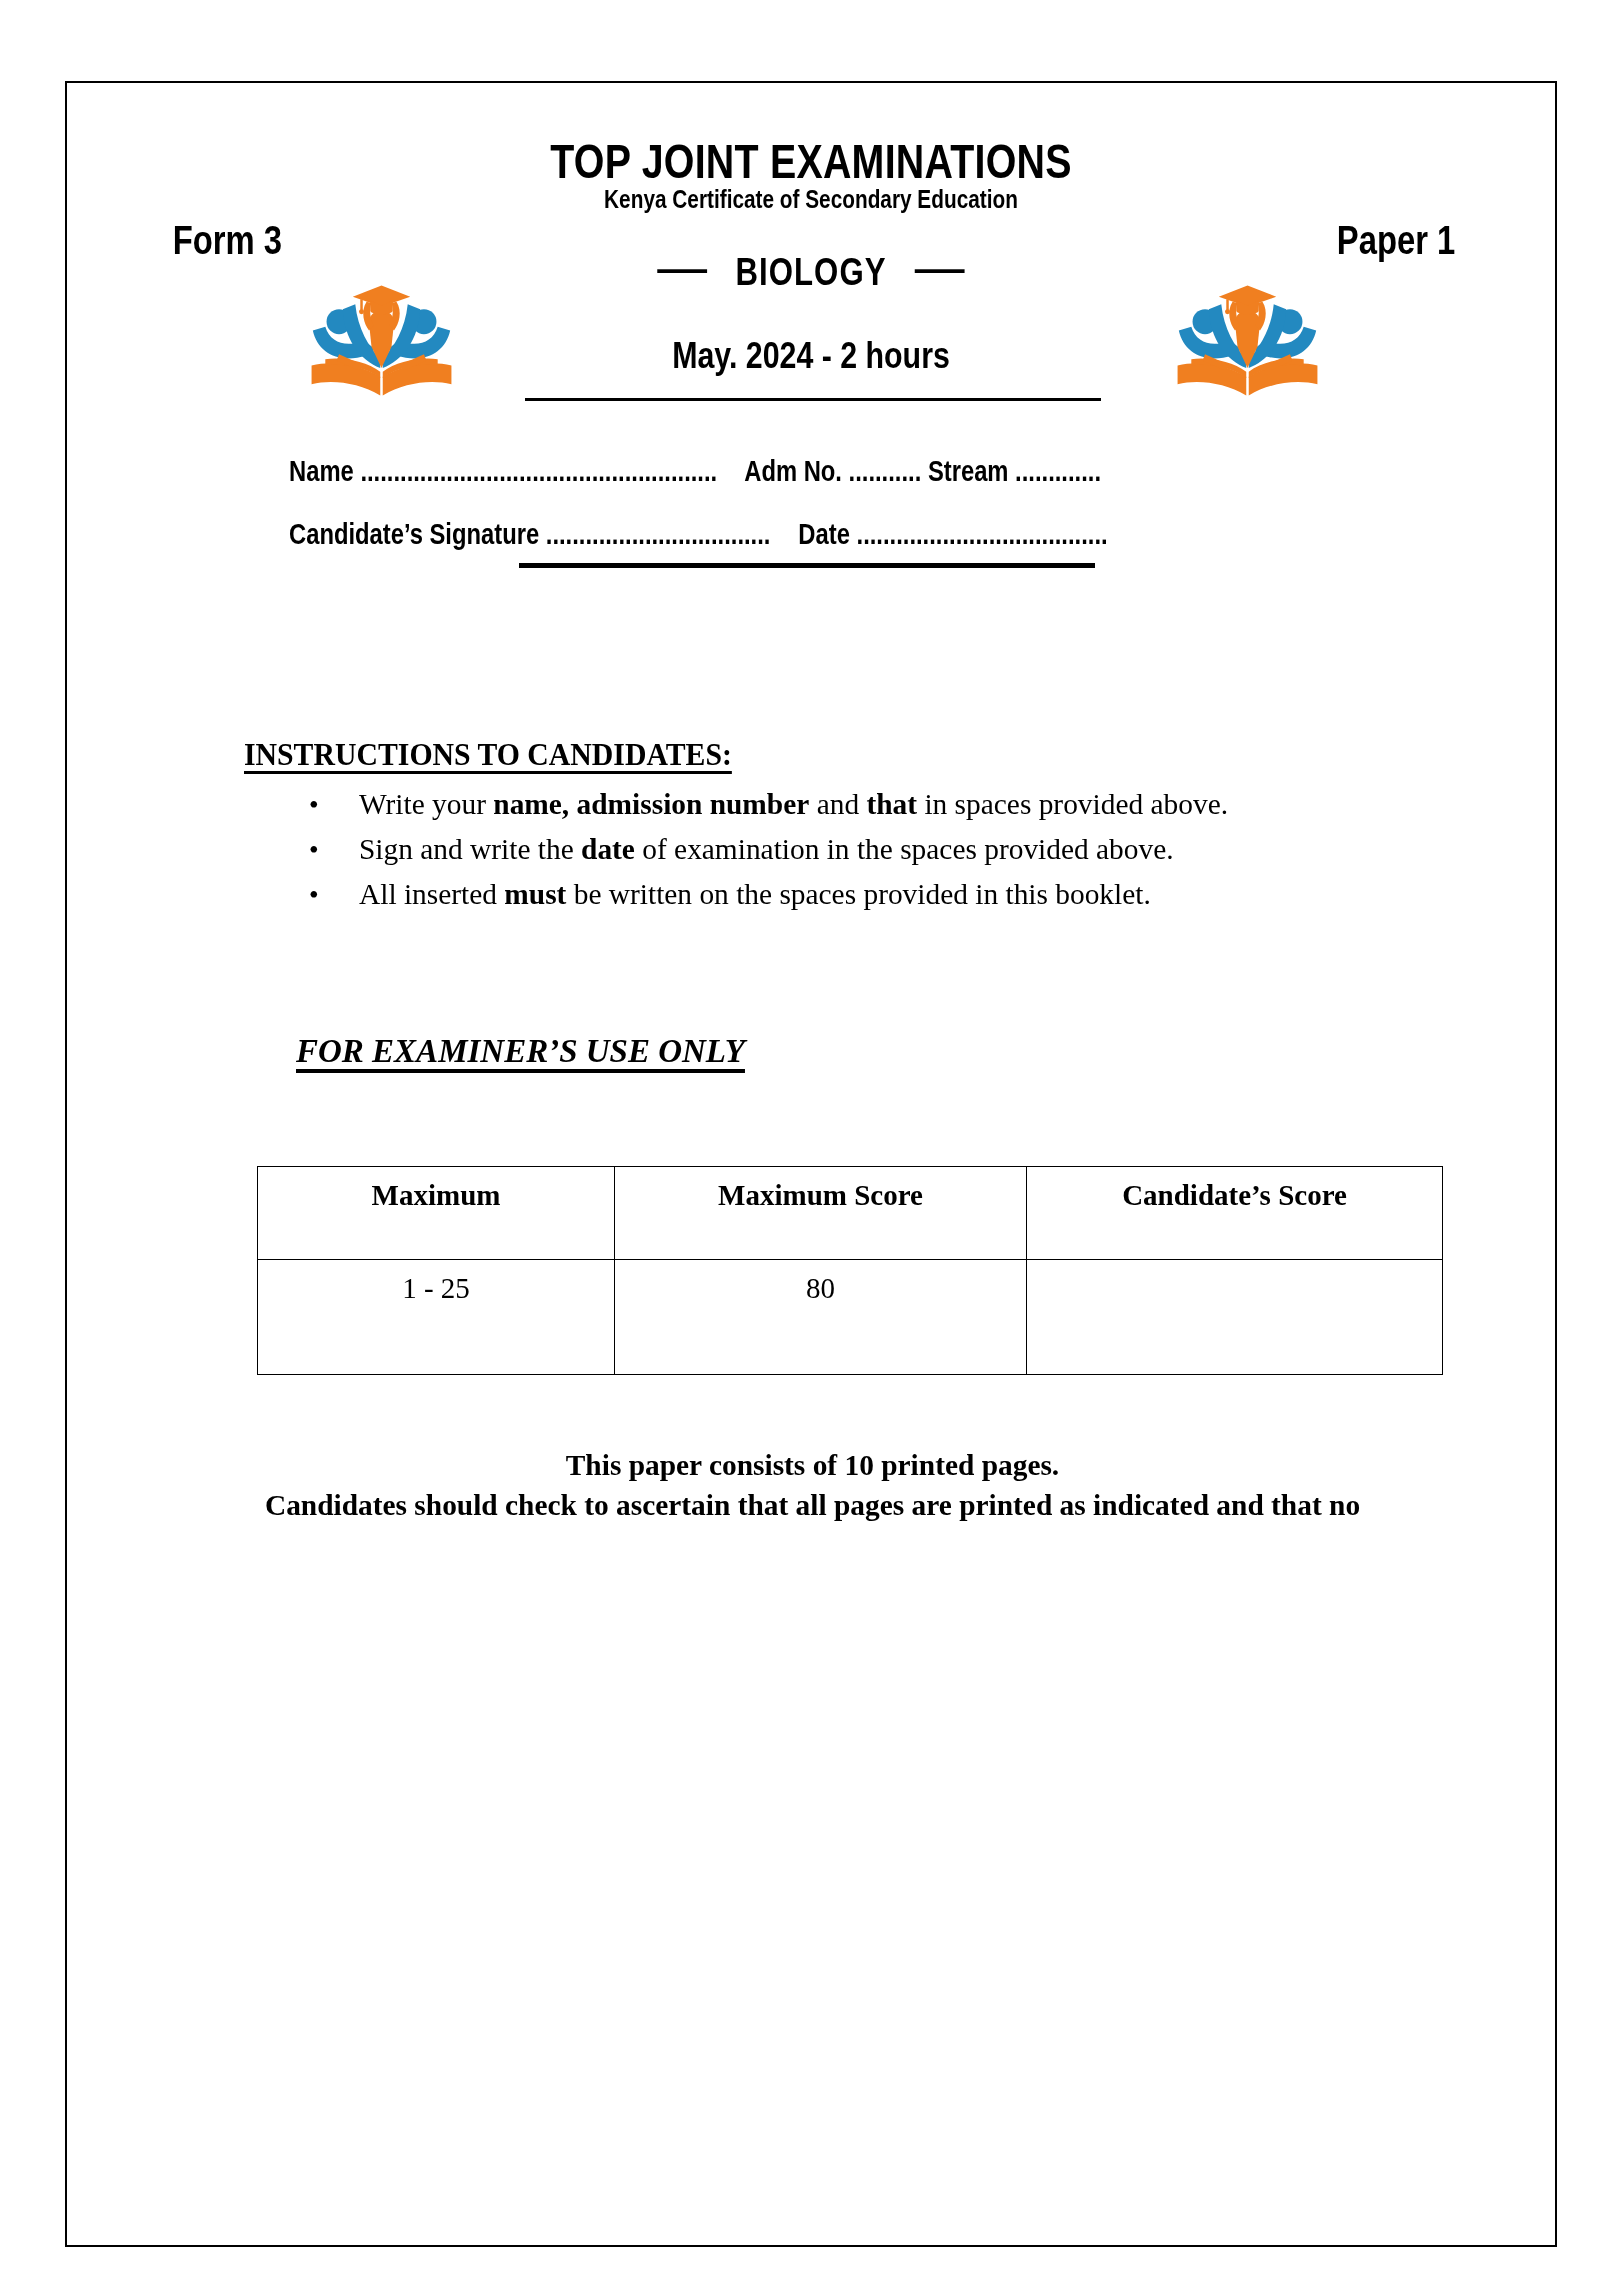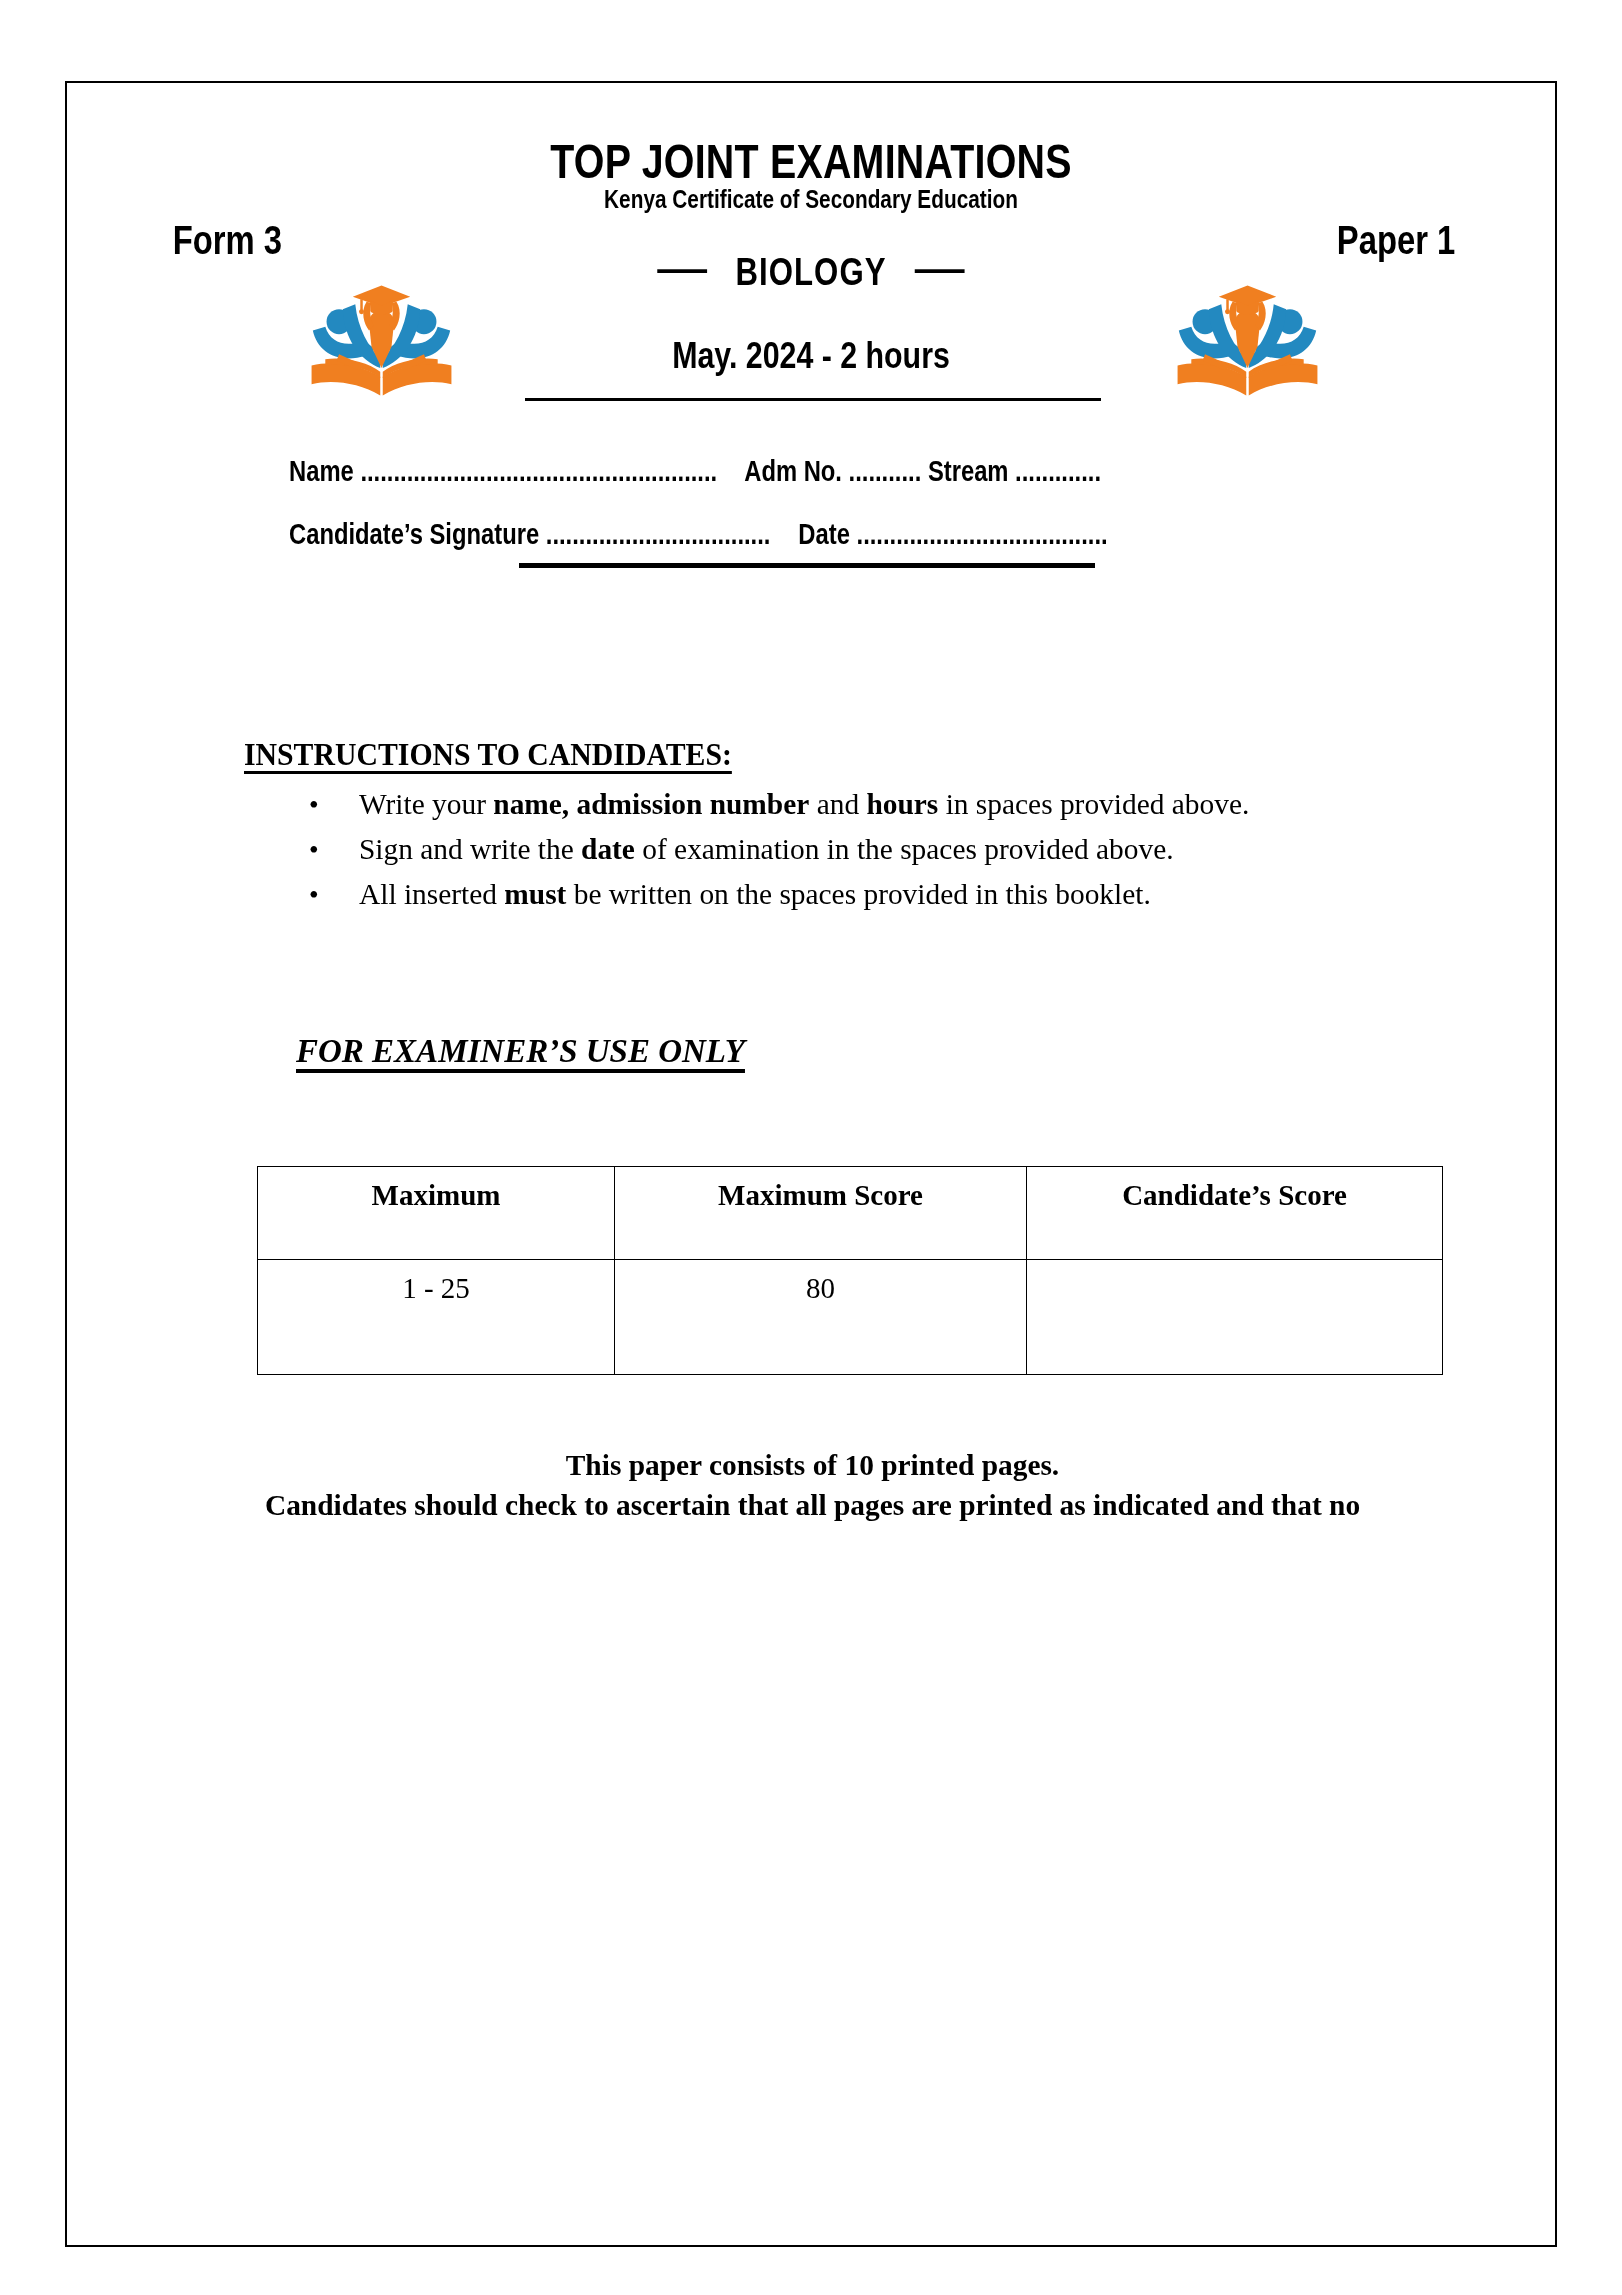--- a/index.html
+++ b/index.html
@@ -359,21 +359,21 @@
         <span>......................................</span>
       </div>
     </div>
 
     <div class="rule-thick"></div>
   </div>
 
   <div class="instructions-head">INSTRUCTIONS TO CANDIDATES:</div>
 
   <ul class="instruction-list" id="instruction-list">
-      <li><span>Write your </span><b>name, admission number</b><span> and </span><b>hours</b><span> in spaces provided above.</span></li>
+      <li><span>Write your </span><b>name, admission number</b><span> and </span><b>that</b><span> in spaces provided above.</span></li>
       <li><span>Sign and write the </span><b>date</b><span> of examination in the spaces provided above.</span></li>
       <li><span>All inserted </span><b>must</b><span> be written on the spaces provided in this booklet.</span></li>
     </ul>
 
   <div class="examiner-head">FOR EXAMINER’S USE ONLY</div>
 
   <table class="score-table">
     <colgroup>
         <col class="c1">
         <col class="c2">

